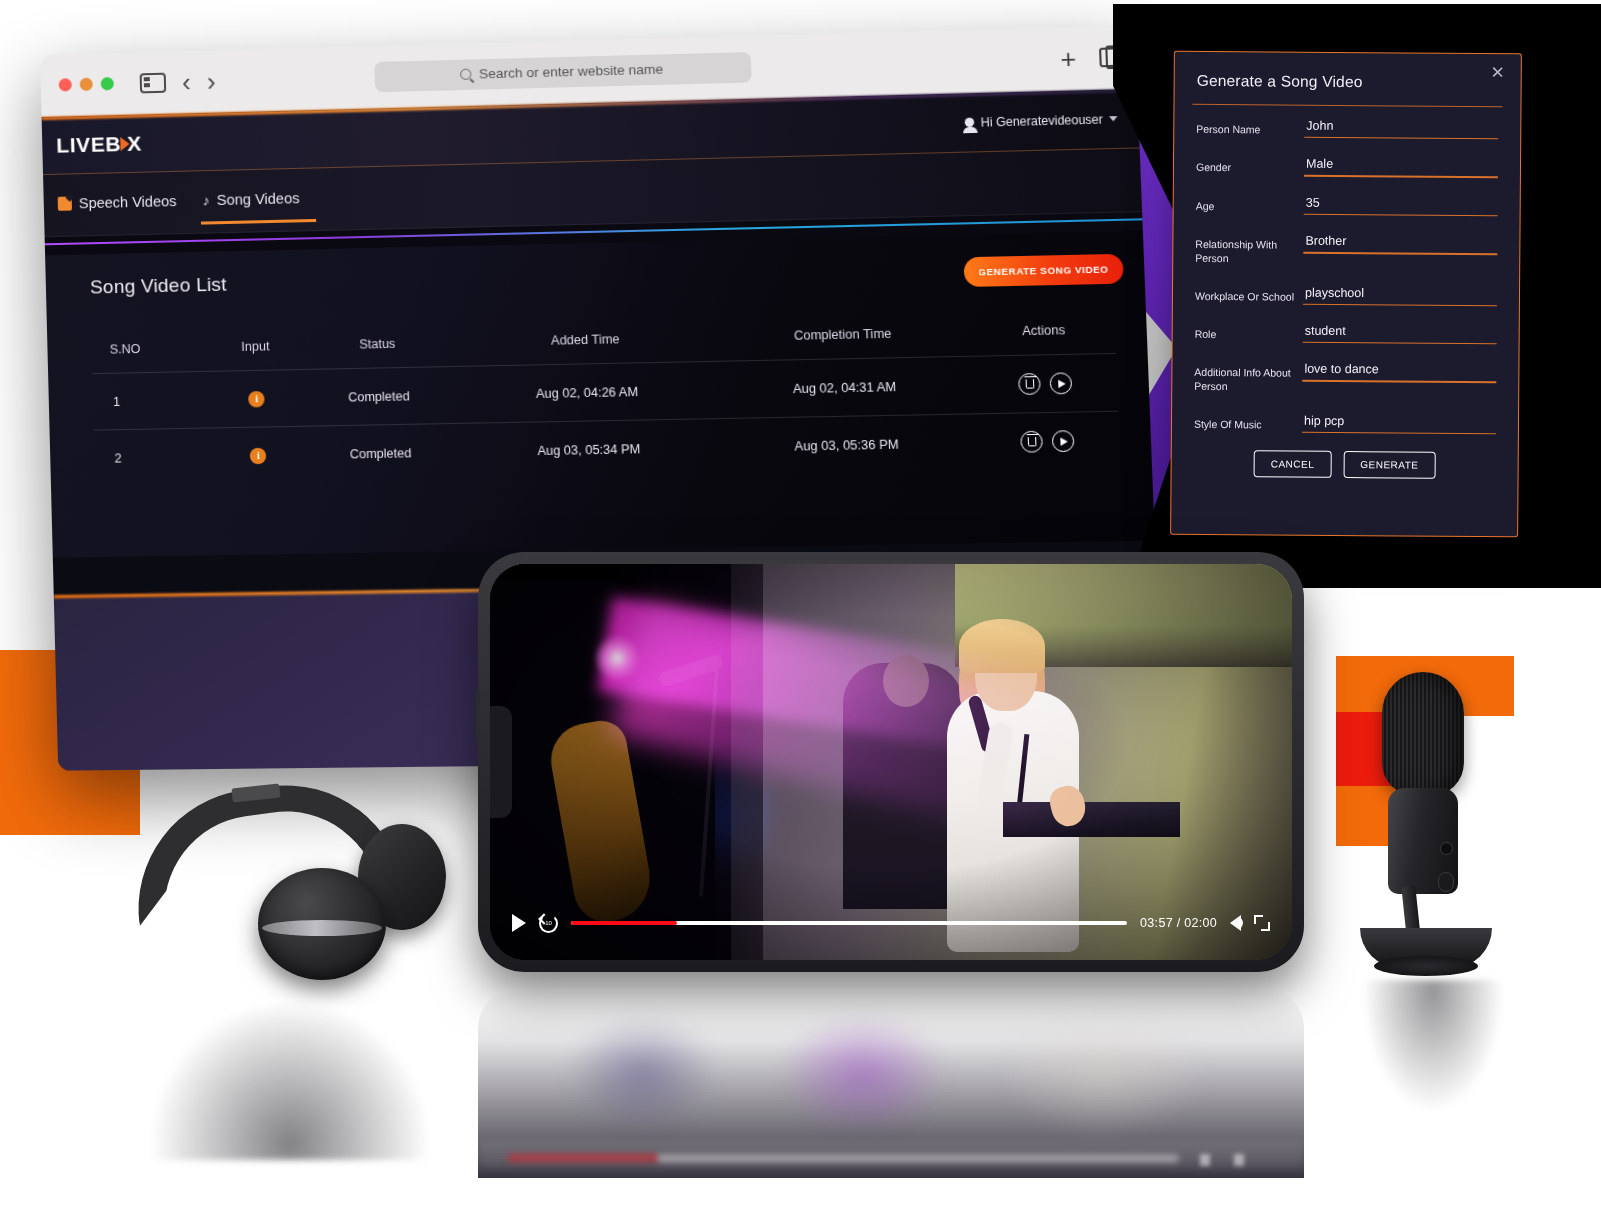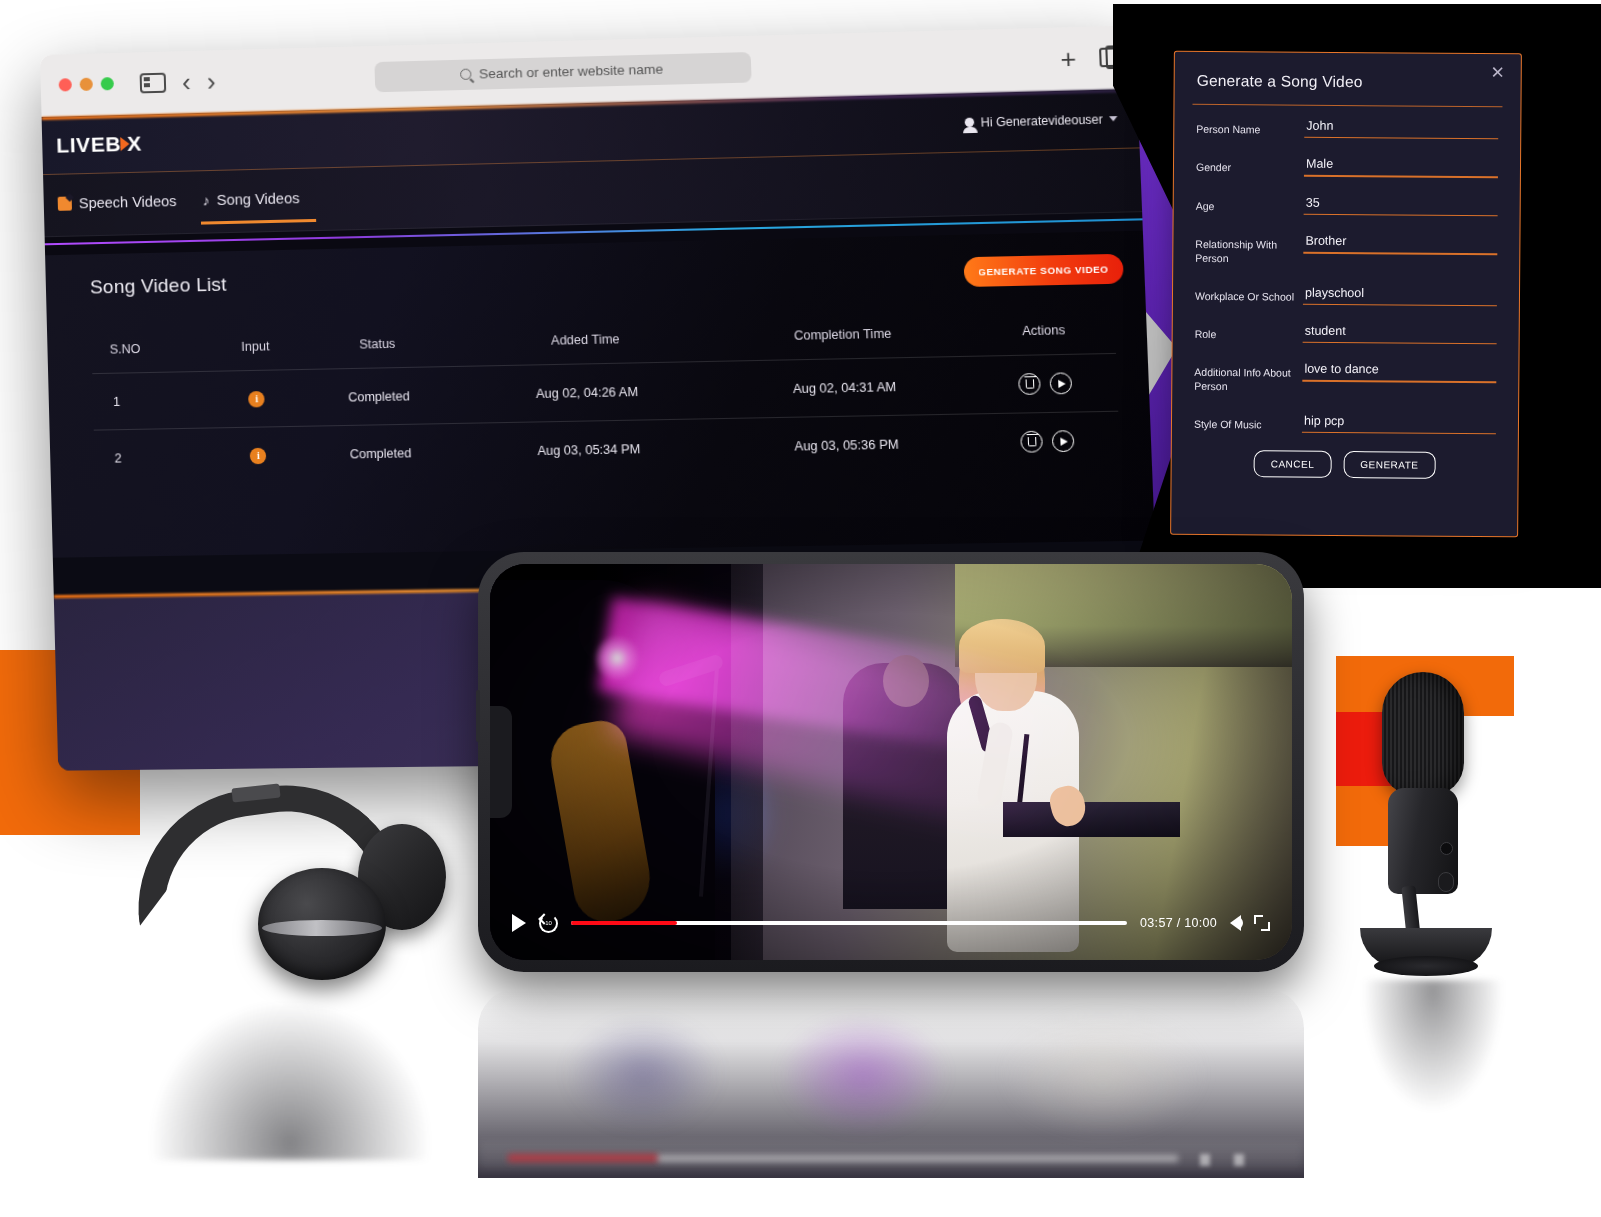--- a/index.html
+++ b/index.html
@@ -161,21 +161,21 @@
   .modal-sep { height:1px; background:#d9712a; margin: 0 18px 6px; opacity:.85; }
   .mform { padding: 4px 22px 0; }
   .frow { display:flex; align-items:flex-start; margin-bottom: 16px; }
   .flabel { width:108px; color:#e6e3ee; font-size:10.5px; line-height:1.35; padding-top: 7px; }
   .fwrap { flex:1; }
   .fval { color:#f4f2f9; font-size:12.5px; padding: 3px 2px 4px; min-height: 18px; }
   .fline { height:1.4px; background:#d9712a; }
   .mbtns { display:flex; justify-content:center; gap:12px; margin-top: 18px; }
   .mbtn {
     border:1.2px solid #fff; background:transparent; color:#fff;
-    font-size:10px; letter-spacing:.5px; padding: 7px 16px; border-radius: 10px; cursor:pointer;
+    font-size:10px; letter-spacing:.5px; padding: 7px 16px; border-radius: 4px; cursor:pointer;
   }
 
   
   .phone {
     position:absolute; left:478px; top:552px; width:826px; height:420px;
     background: linear-gradient(180deg,#3a3a3e,#1b1b1f);
     border-radius: 46px; padding: 12px;
     box-shadow: 0 22px 48px rgba(0,0,0,.5);
   }
   .phone-inner { width:100%; height:100%; border-radius:36px; overflow:hidden; position:relative; background:#000; }
@@ -533,21 +533,21 @@
         <div class="vs-lamp"></div>
         <div class="vs-vig"></div>
       </div>
 
       <div class="vcontrols">
         <span class="v-play"></span>
         <span class="v-replay">10</span>
         <div class="v-bar">
           <div class="fill" id="vfill" style="width: 19%;"></div>
         </div>
-        <span class="v-time">03:57 / 10:00</span>
+        <span class="v-time">03:57 / 02:00</span>
         <span class="v-vol"></span>
         <span class="v-full"></span>
       </div>
     </div>
   </div>
 
   <div class="phone-refl">
     <div class="pr-band"></div>
     <div class="pr-red"></div>
     <div class="pr-white"></div>

